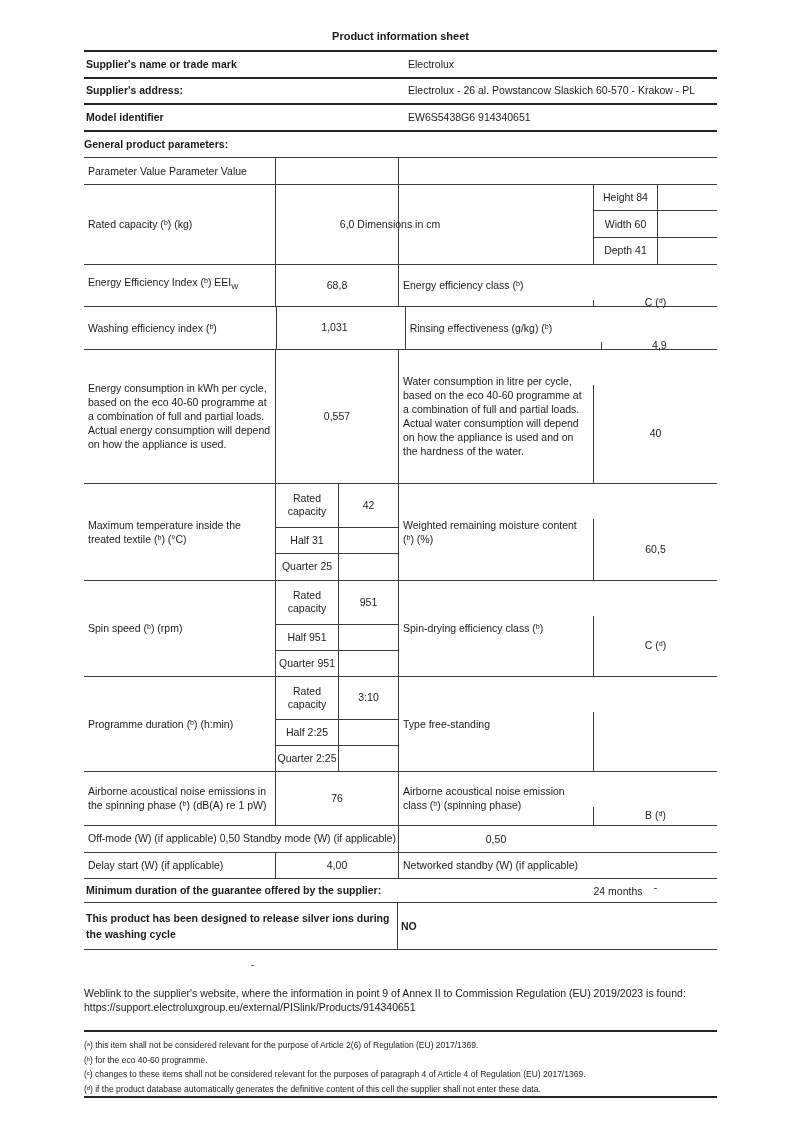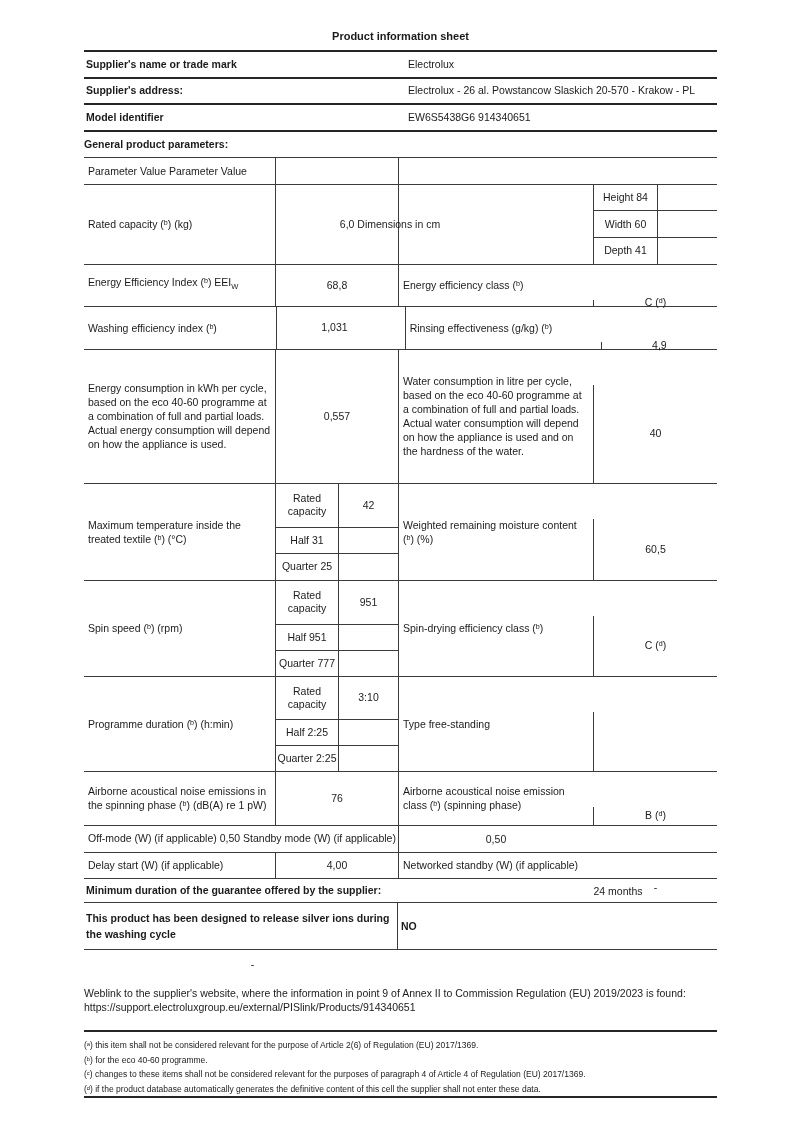--- a/index.html
+++ b/index.html
@@ -80,21 +80,21 @@
 
   <div class="abs title">Product information sheet</div>
 
   <div class="abs toprows">
     <div class="toprow">
       <div class="tl">Supplier's name or trade mark</div>
       <div class="tv">Electrolux</div>
     </div>
     <div class="toprow">
       <div class="tl">Supplier's address:</div>
-      <div class="tv">Electrolux - 26 al. Powstancow Slaskich 20-570 - Krakow - PL</div>
+      <div class="tv">Electrolux - 26 al. Powstancow Slaskich 60-570 - Krakow - PL</div>
     </div>
     <div class="toprow">
       <div class="tl">Model identifier</div>
       <div class="tv">EW6S5438G6 914340651</div>
     </div>
   </div>
 
   <div class="abs sechead">General product parameters:</div>
 
   <div class="abs ptable">
@@ -175,21 +175,21 @@
       <div class="c2n">
         <div class="sr sr1">
           <div class="srl wrap">Rated capacity</div>
           <div class="srv">951</div>
         </div>
         <div class="sr sr2">
           <div class="srl">Half 951</div>
           <div class="srv"></div>
         </div>
         <div class="sr sr3">
-          <div class="srl">Quarter 777</div>
+          <div class="srl">Quarter 951</div>
           <div class="srv"></div>
         </div>
       </div>
       <div class="c3">Spin-drying efficiency class (ᵇ)</div>
       <div class="c4">C (ᵈ)</div>
     </div>
 
     <div class="tr h95">
       <div class="c1">Programme duration (ᵇ) (h:min)</div>
       <div class="c2n">

